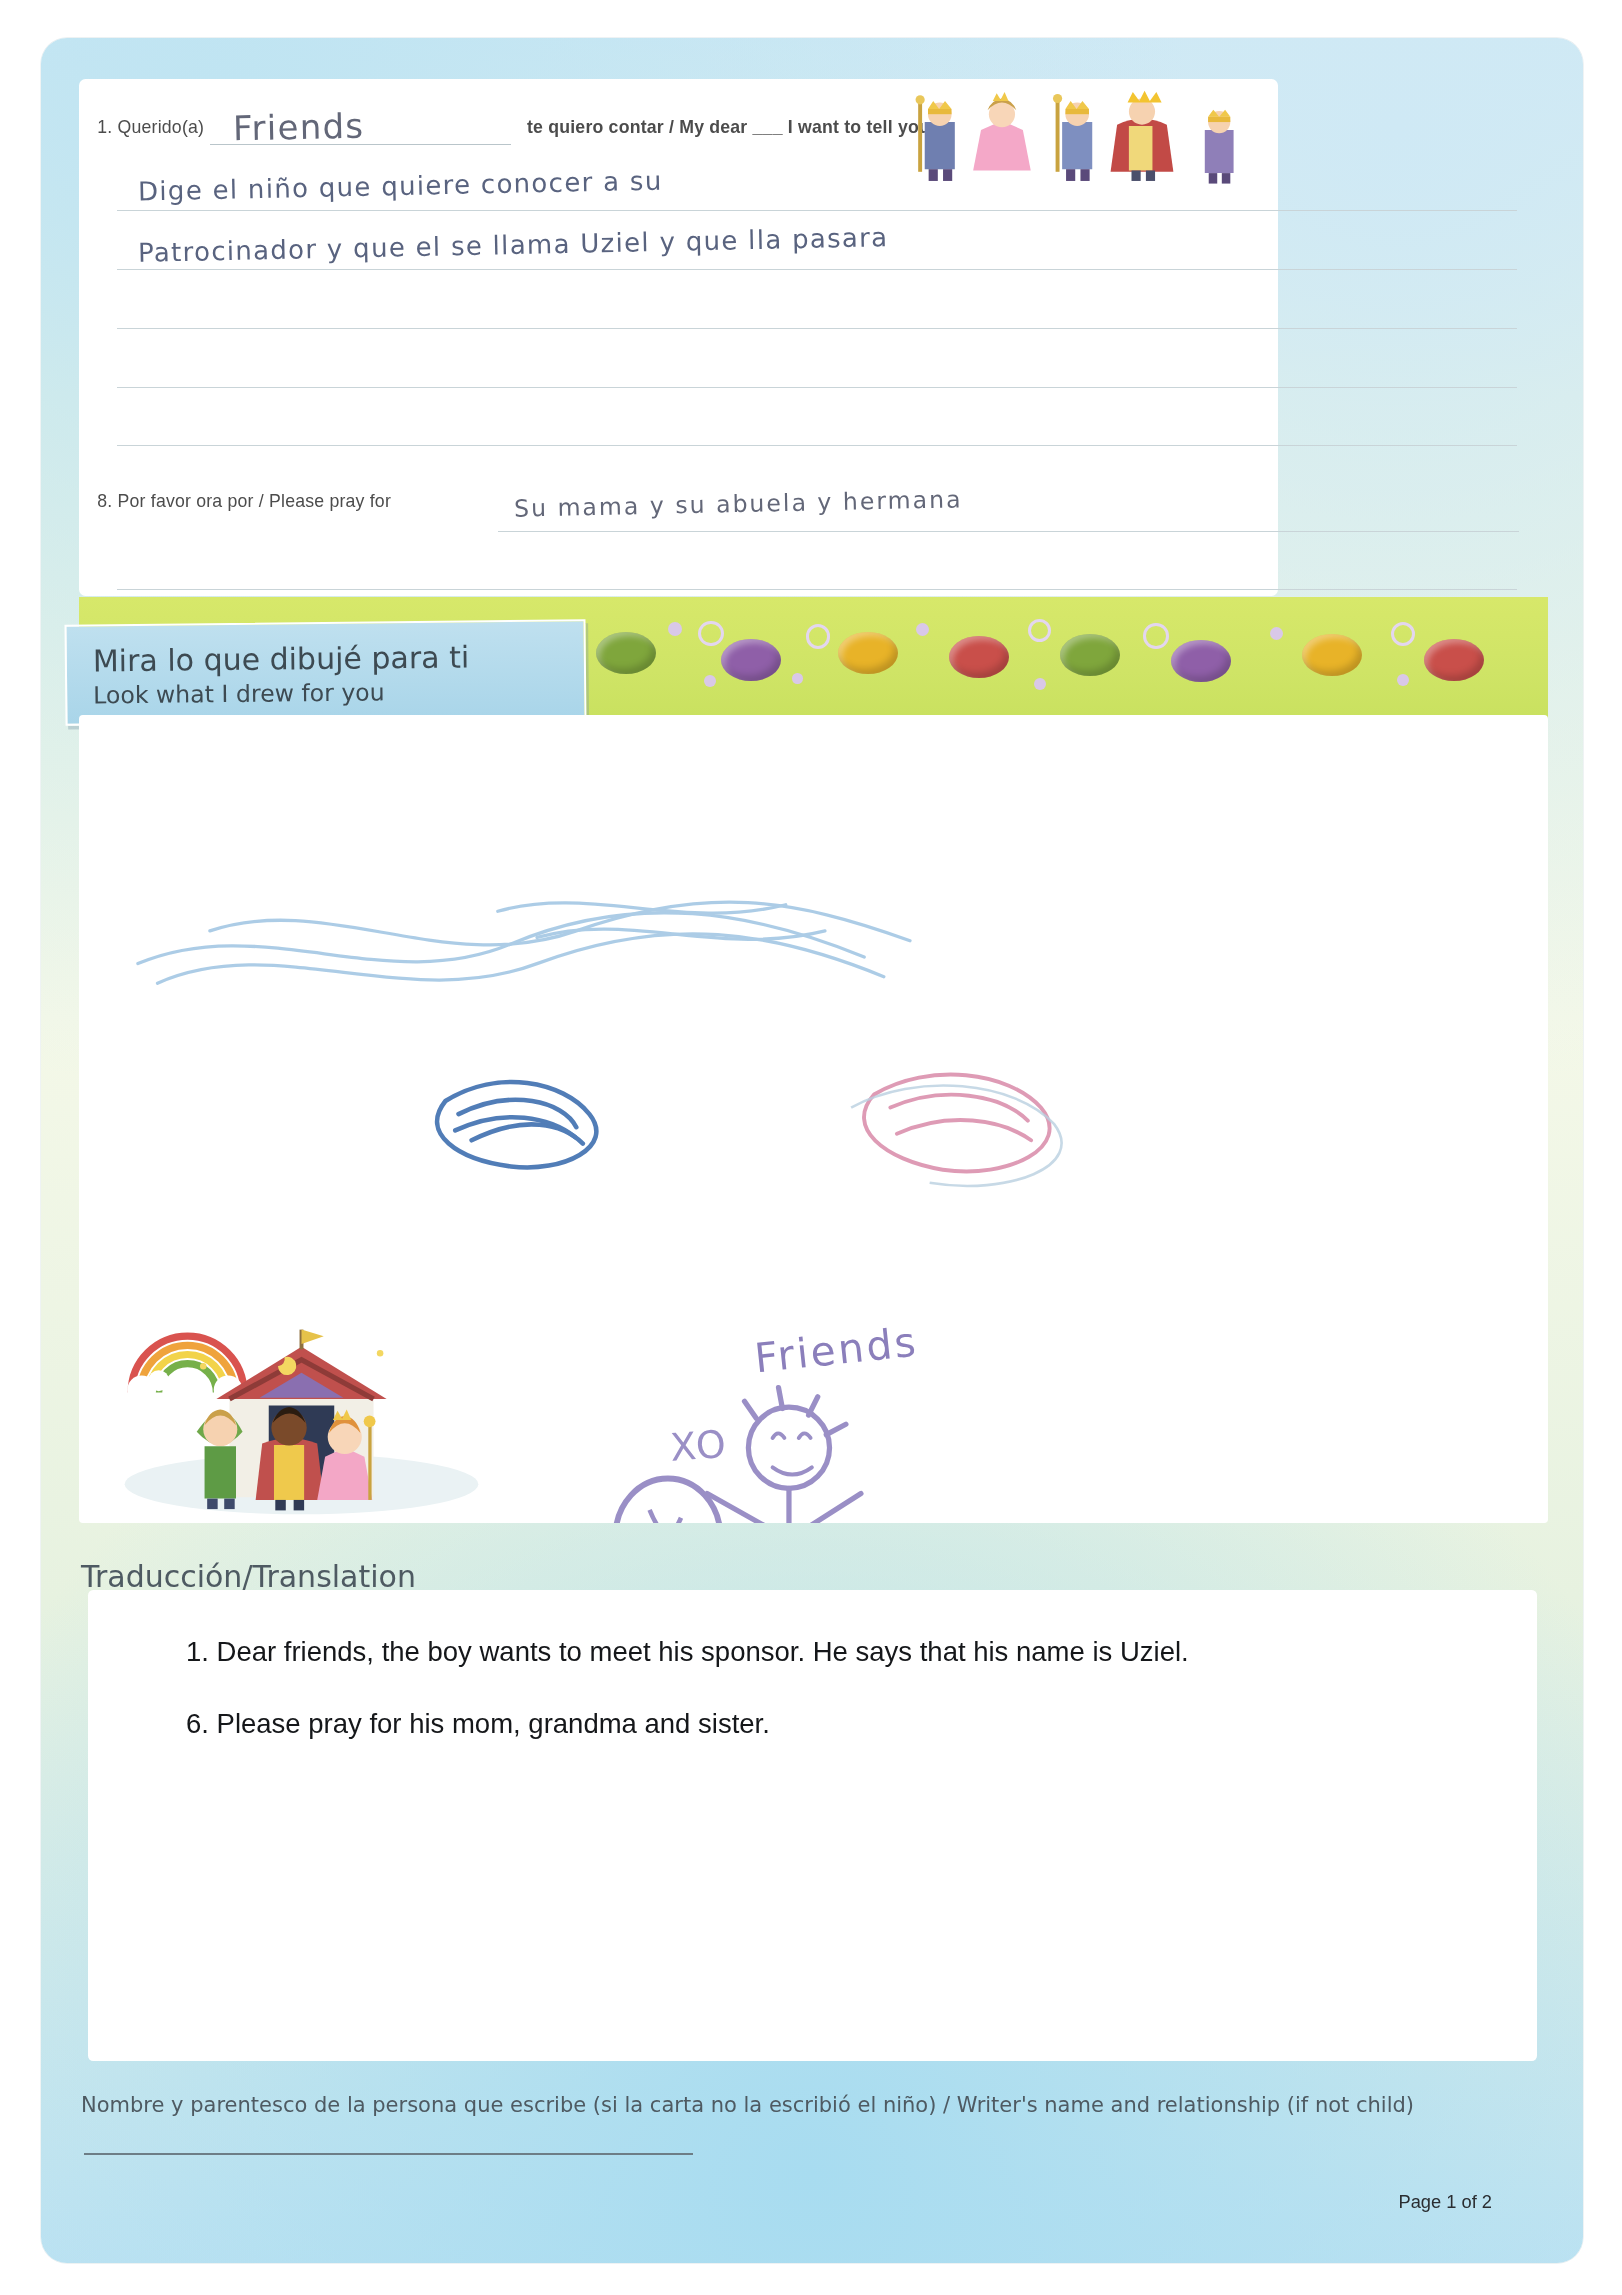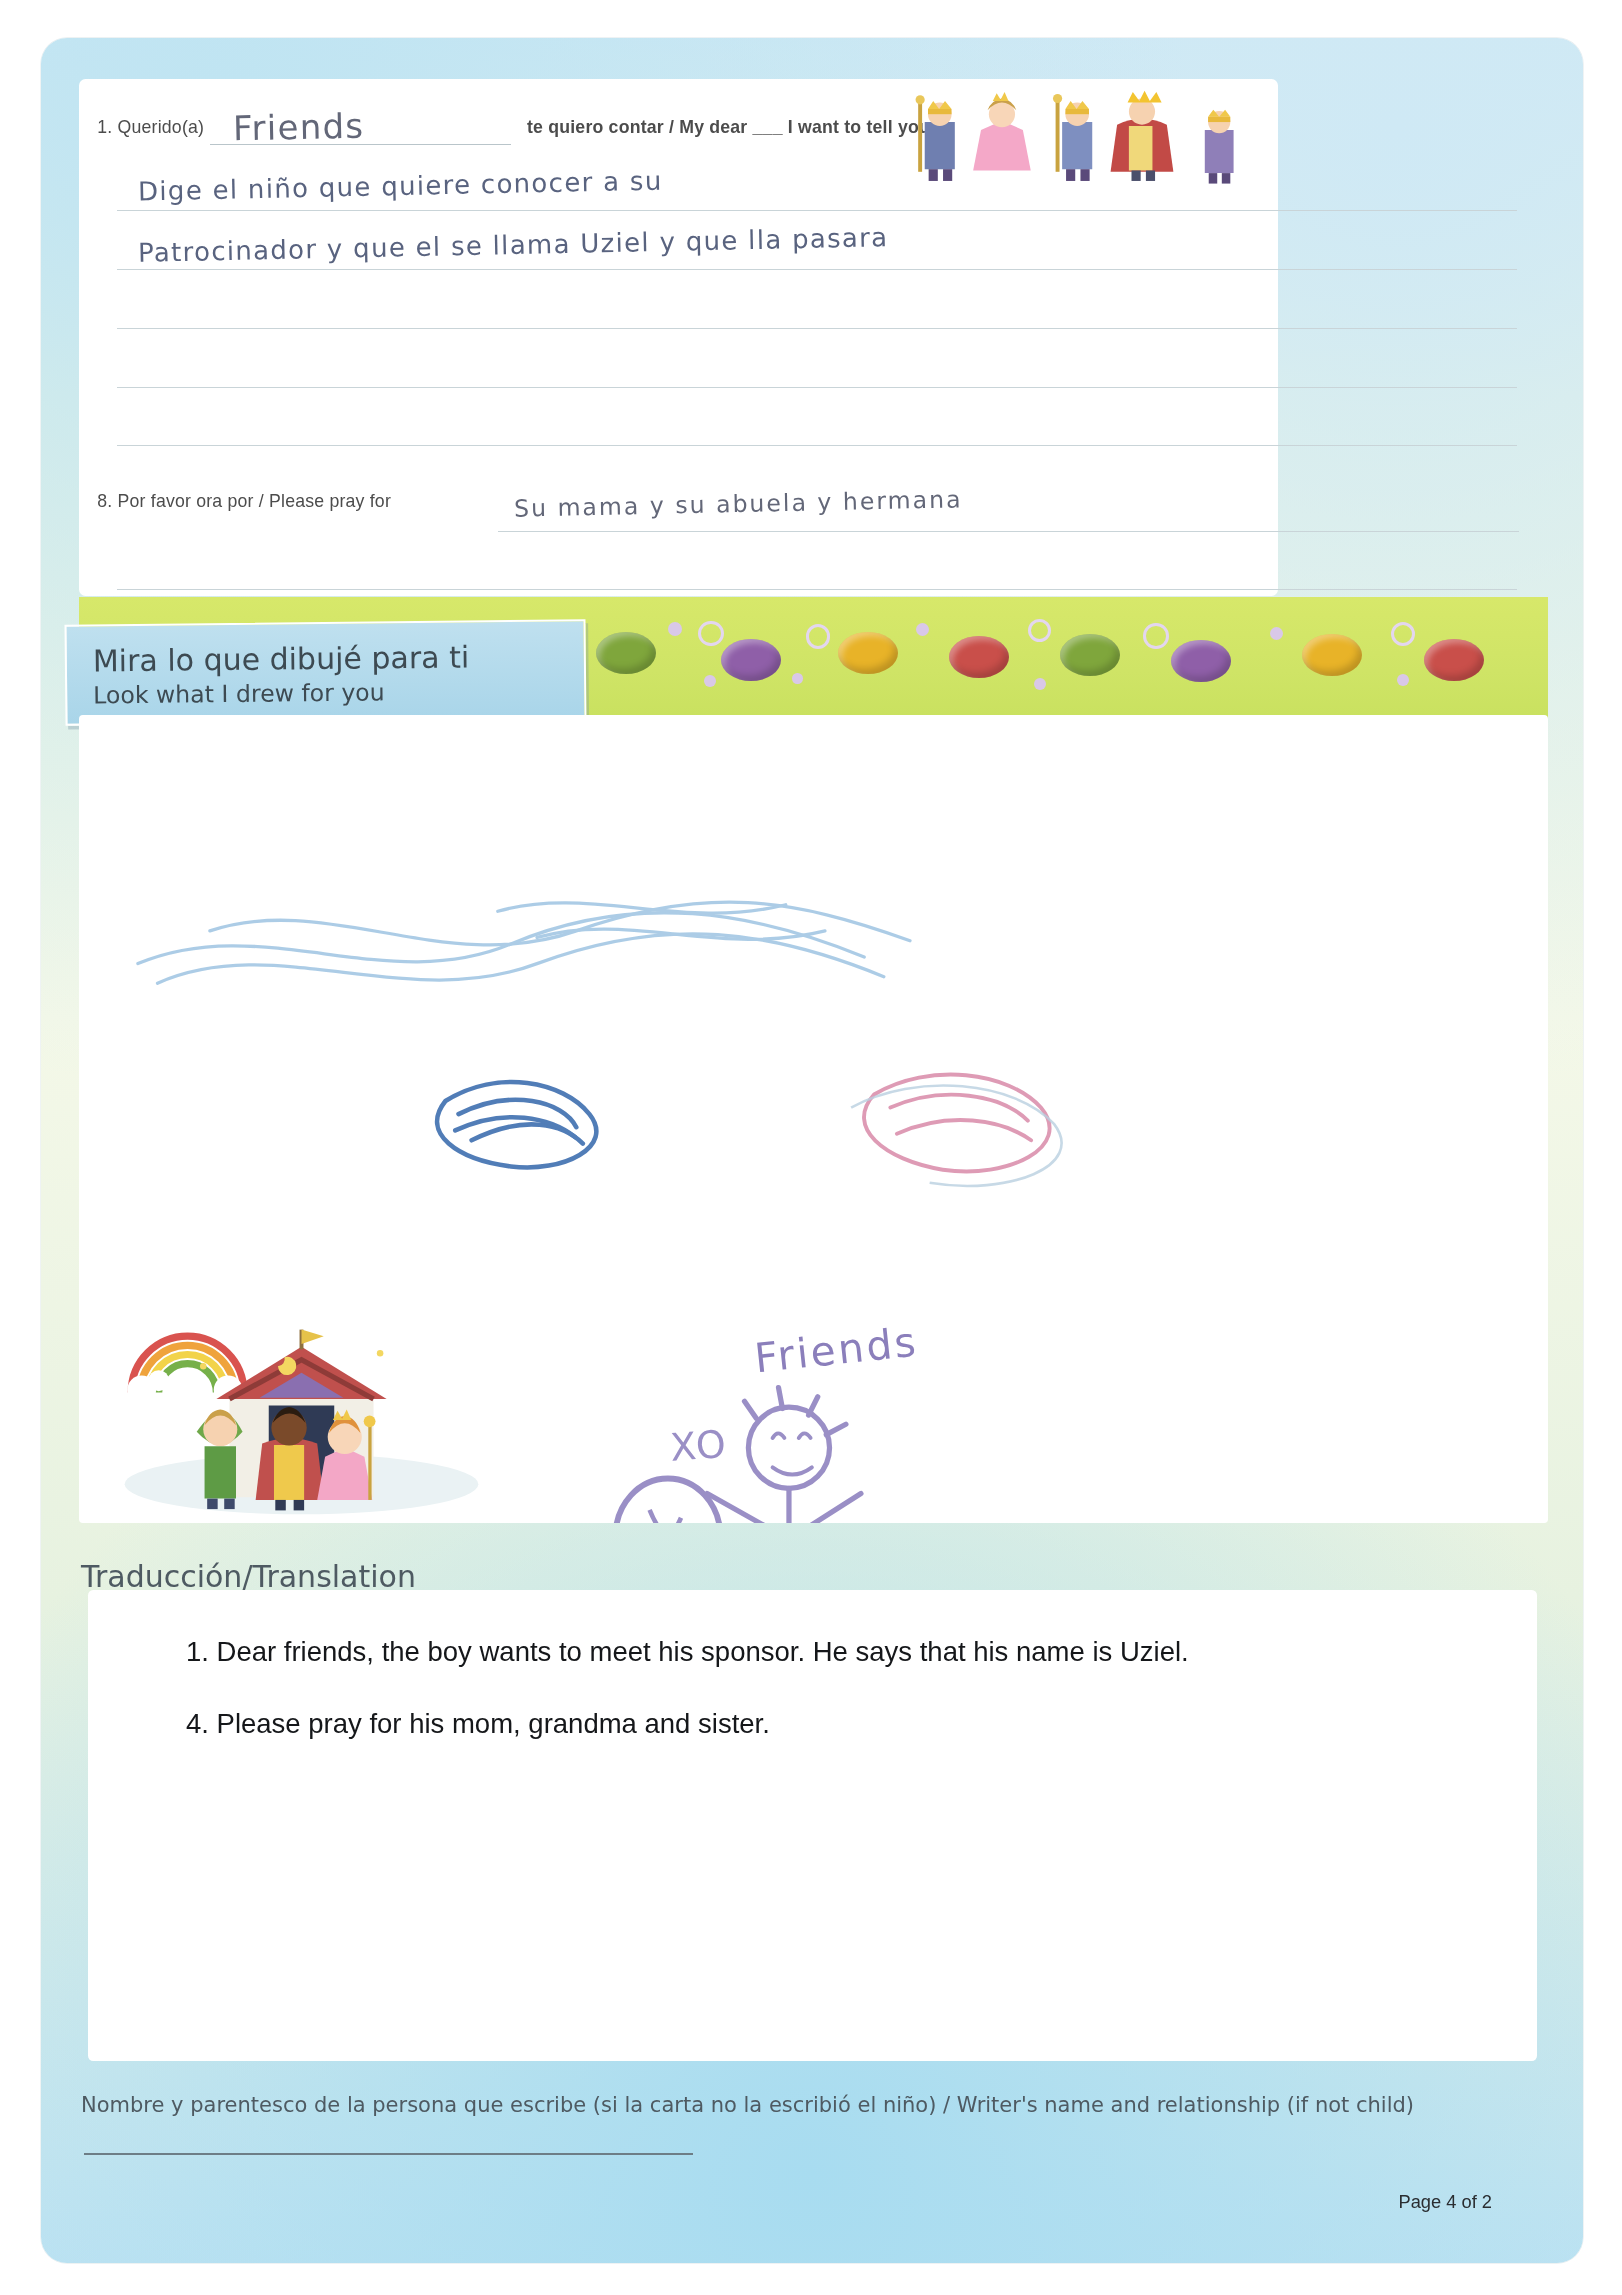--- a/index.html
+++ b/index.html
@@ -446,21 +446,21 @@
           <circle cx="404" cy="234" r="9" fill="#f0c84a"></circle>
         </g>
       </svg>
     </div>
   </div>
 
   <span id="translation-label">Traducción/Translation</span>
 
   <div id="translation-box">
     <span class="trans-item" style="top:46px;">1. Dear friends, the boy wants to meet his sponsor. He says that his name is Uziel.</span>
-    <span class="trans-item" style="top:118px;">4. Please pray for his mom, grandma and sister.</span>
+    <span class="trans-item" style="top:118px;">6. Please pray for his mom, grandma and sister.</span>
   </div>
 
   <span id="writer-label">Nombre y parentesco de la persona que escribe (si la carta no la escribió el niño) / Writer's name and relationship (if not child)</span>
   <div id="writer-rule"></div>
-  <span id="page-num">Page 4 of 2</span>
+  <span id="page-num">Page 1 of 2</span>
 
 </div>
 
 
 </body></html>

